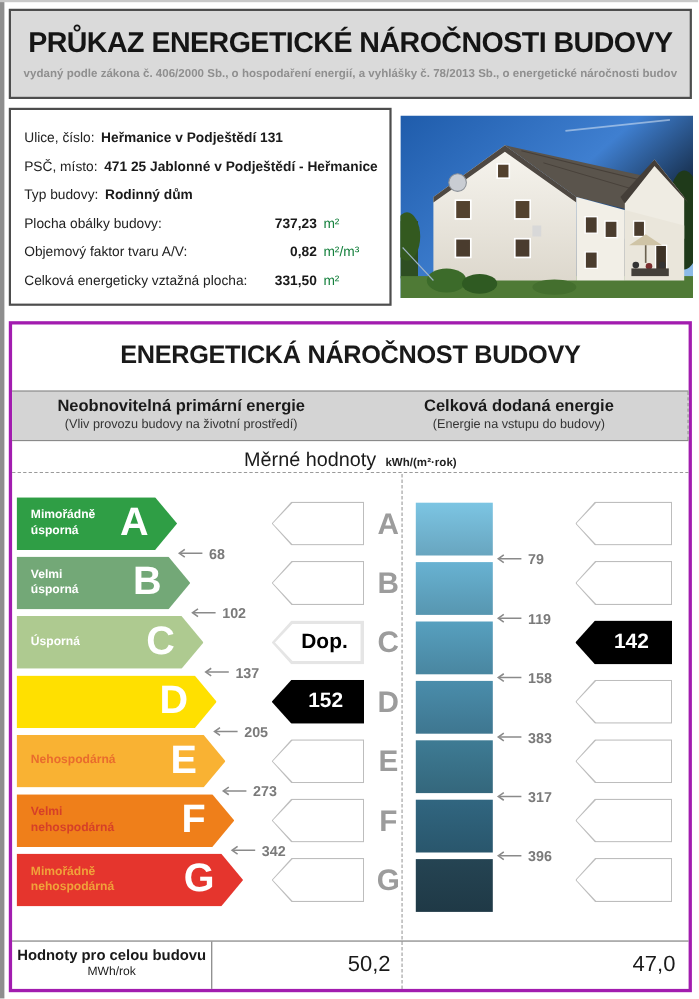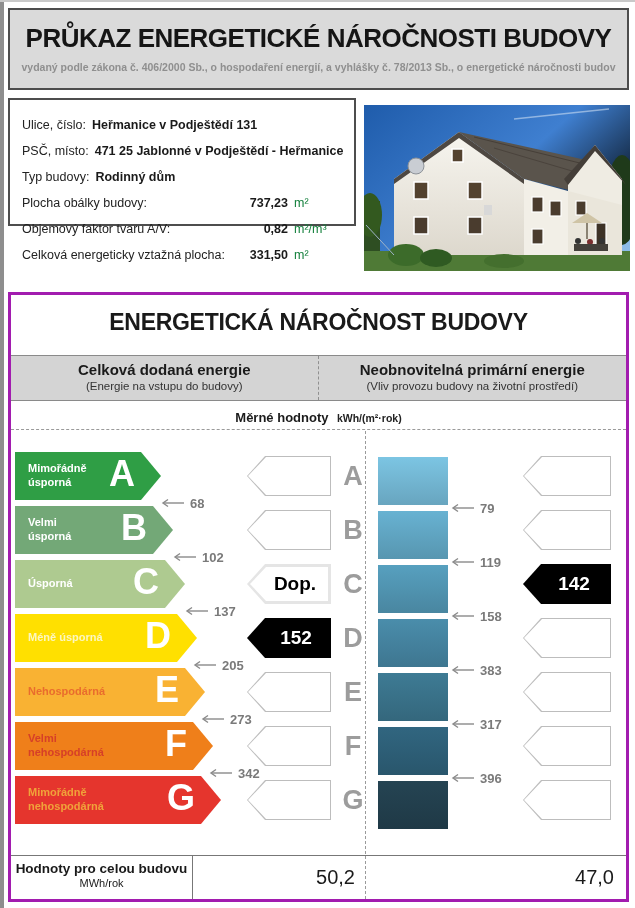--- a/index.html
+++ b/index.html
@@ -8,21 +8,21 @@
   .page-edge-left{position:absolute;left:0;top:0;width:4px;height:100%;background:#8e8e8e;}
   .page-edge-top{position:absolute;left:0;top:0;width:100%;height:2px;background:#c9c9c9;}
 
   
   .panel-head{position:absolute;left:8px;top:8px;width:621px;height:82px;background:#dadada;
               border:2px solid #4d4d4d;box-sizing:border-box;text-align:center;}
   .head-title{margin-top:13px;font-size:26px;font-weight:bold;letter-spacing:-0.5px;color:#151515;}
   .head-sub{margin-top:7px;font-size:10.5px;font-weight:bold;color:#8f8f8f;}
 
   
-  .panel-info{position:absolute;left:8px;top:98px;width:348px;height:128px;background:#fff;
+  .panel-info{position:absolute;left:8px;top:98px;width:348px;height:180px;background:#fff;
               border:2px solid #4d4d4d;box-sizing:border-box;padding:12px 10px 0 12px;font-size:12.5px;}
   .info-row{display:flex;align-items:baseline;line-height:26px;white-space:nowrap;}
   .info-row .lbl{color:#222;}
   .info-row.inline .val{margin-left:6px;font-weight:bold;}
   .info-row.spread .val{flex:1;text-align:right;font-weight:bold;padding-right:6px;}
   .info-row.spread .unit{width:50px;color:#15803d;}
 
   
   .photo-box{position:absolute;left:364px;top:98px;width:266px;height:180px;background:#fff;}
   .photo-box svg{position:absolute;left:0;top:7px;}
@@ -34,21 +34,21 @@
   .main-title{position:absolute;left:0;top:14px;width:100%;text-align:center;
               font-size:23px;font-weight:bold;letter-spacing:-0.3px;}
   .band{position:absolute;left:0;top:60px;width:100%;height:46px;background:#d4d4d4;
         border-top:1px solid #8a8a8a;border-bottom:1px solid #8a8a8a;box-sizing:border-box;display:flex;}
   .band-col{width:50%;text-align:center;padding-top:5px;box-sizing:border-box;}
   .band-col.first{border-right:1px dashed #8f8f8f;}
   .band-title{font-size:15px;font-weight:bold;}
   .band-sub{font-size:11.5px;color:#333;margin-top:2px;}
   .units-row{position:absolute;left:0;top:106px;width:100%;height:29px;text-align:center;
              border-bottom:1px dashed #9a9a9a;box-sizing:border-box;padding-top:7px;}
-  .units-row .u-label{font-size:13px;font-weight:bold;}
+  .units-row .u-label{font-size:18px;font-weight:normal;}
   .units-row .u-unit{font-size:10.5px;font-weight:bold;color:#222;margin-left:4px;}
 
   .chart-zone{position:absolute;left:0;top:136px;width:100%;height:424px;}
   .v-dash{position:absolute;left:354px;top:136px;bottom:0;width:0;border-left:1px dashed #9a9a9a;}
 
   
   .cls-arrow{position:absolute;clip-path:polygon(0 0,calc(100% - 20px) 0,100% 50%,calc(100% - 20px) 100%,0 100%);}
   .cls-label{position:absolute;left:13px;top:0;height:100%;display:flex;align-items:center;
              font-size:11px;font-weight:bold;line-height:1.25;white-space:pre-line;}
   .cls-letter{position:absolute;right:26px;top:50%;transform:translateY(-54%);
@@ -200,27 +200,27 @@
       <ellipse cx="140" cy="156" rx="20" ry="7" fill="#446f2e"></ellipse>
       <line x1="2" y1="120" x2="30" y2="150" stroke="#9fb4c8" stroke-width="1"></line>
     </svg>
   </div>
 
   <div class="panel-main">
     <div class="main-inner">
       <div class="main-title">ENERGETICKÁ NÁROČNOST BUDOVY</div>
 
       <div class="band">
+        <div class="band-col">
+          <div class="band-title">Neobnovitelná primární energie</div>
+          <div class="band-sub">(Vliv provozu budovy na životní prostředí)</div>
+        </div>
         <div class="band-col first">
           <div class="band-title">Celková dodaná energie</div>
           <div class="band-sub">(Energie na vstupu do budovy)</div>
-        </div>
-        <div class="band-col">
-          <div class="band-title">Neobnovitelná primární energie</div>
-          <div class="band-sub">(Vliv provozu budovy na životní prostředí)</div>
         </div>
       </div>
 
       <div class="units-row">
         <span class="u-label">Měrné hodnoty</span>
         <span class="u-unit">kWh/(m²·rok)</span>
       </div>
 
       <div class="chart-zone" id="chart-zone">
           <div class="cls-arrow" style="left: 4px; top: 21px; width: 146px; height: 48px; background: rgb(47, 158, 69);">
@@ -254,21 +254,20 @@
             <div class="cls-letter">C</div>
           </div>
           <div class="darrow" style="left: 236px; top: 133px; width: 84px; height: 40px;">
             <div class="darrow-in"></div>
             <div class="dop-text">Dop.</div>
           </div>
           <div class="scale-letter" style="left: 330px; top: 138px;">C</div>
           <div class="pbar" style="left: 367px; top: 134px; height: 48px; background: linear-gradient(rgb(87, 160, 191), rgb(73, 134, 160));"></div>
           <div class="farrow" style="left: 512px; top: 133px; width: 88px; height: 40px;">142</div>
           <div class="cls-arrow" style="left: 4px; top: 183px; width: 182px; height: 48px; background: rgb(255, 224, 0);">
-            <div class="cls-label" style="color: rgb(252, 246, 192);">Méně úsporná</div>
             <div class="cls-letter">D</div>
           </div>
           <div class="farrow" style="left: 236px; top: 187px; width: 84px; height: 40px;">152</div>
           <div class="scale-letter" style="left: 330px; top: 192px;">D</div>
           <div class="pbar" style="left: 367px; top: 188px; height: 48px; background: linear-gradient(rgb(74, 141, 171), rgb(62, 118, 144));"></div>
           <div class="oarrow" style="left: 512px; top: 187px; width: 88px; height: 40px;">
             <div class="oarrow-in"></div>
           </div>
           <div class="cls-arrow" style="left: 4px; top: 237px; width: 190px; height: 48px; background: rgb(249, 178, 51);">
             <div class="cls-label" style="color: rgb(233, 108, 45);">Nehospodárná</div>

